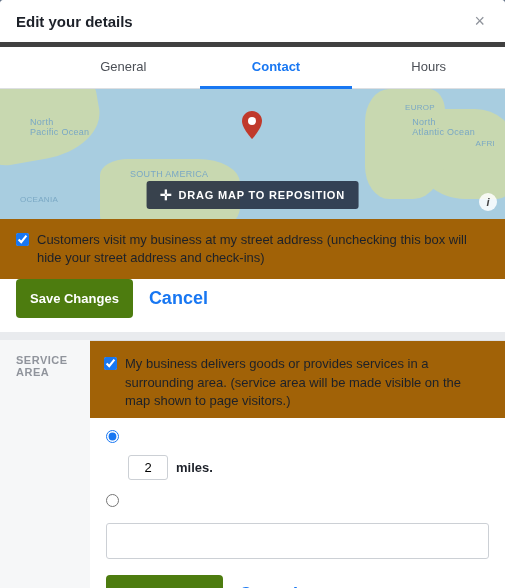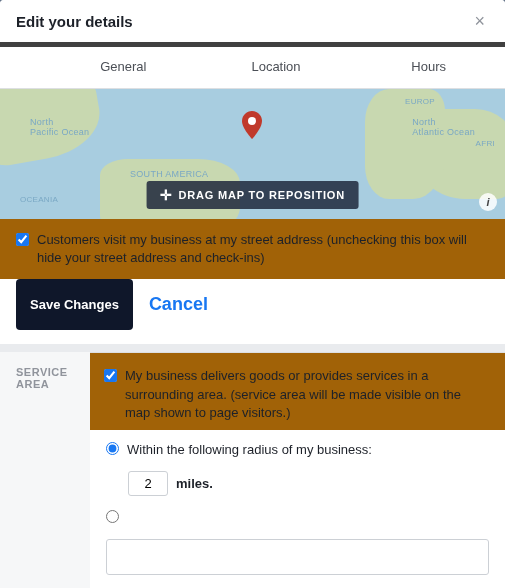--- a/index.html
+++ b/index.html
@@ -196,25 +196,25 @@
       line-height: 1.4;
     }
     .btn-row {
       display: flex;
       align-items: center;
       gap: 10px;
       padding: 0 16px 14px 16px;
       background: #fff;
     }
     .btn-save {
-      background: #0f172a;
+      background: #4d7c0f;
       color: #fff;
       border: none;
       border-radius: 4px;
-      padding: 18px 14px;
+      padding: 12px 14px;
       font-size: 13px;
       font-weight: 600;
       cursor: pointer;
     }
     .btn-cancel {
       background: none;
       border: none;
       color: #1877f2;
       font-size: 18px;
       font-weight: 600;
@@ -300,38 +300,38 @@
 
 <div class="modal">
 
   <div class="modal-header">
     <span class="modal-title">Edit your details</span>
     <button class="close-btn">×</button>
   </div>
 
   <div class="tabs">
     <div class="tab">General</div>
-    <div class="tab">Location</div>
+    <div class="tab active">Contact</div>
     <div class="tab">Hours</div>
   </div>
 
   <div class="content-area">
 
     <div class="map-section">
       <div class="map-bg">
         <div class="map-ocean"></div>
         <div class="map-land-1"></div>
         <div class="map-land-2"></div>
         <div class="map-land-3"></div>
         <div class="map-land-4"></div>
 
         <span class="map-text" style="top:28px; left:30px;">North<br>Pacific Ocean</span>
         <span class="map-text" style="top:28px; right:30px;">North<br>Atlantic Ocean</span>
         <span class="map-text" style="bottom:40px; left:130px;margin-top:20px;">SOUTH AMERICA</span>
-        <span class="map-text" style="top:8px; right:70px; font-size:8px;">EUROP</span>
+        <span class="map-text" style="top:14px; right:70px; font-size:8px;">EUROP</span>
         <span class="map-text" style="top:50px; right:10px; font-size:8px;">AFRI</span>
         <span class="map-text" style="bottom:15px; left:20px; font-size:8px;">OCEANIA</span>
 
         <div class="map-pin" style="top:22px; left:48%; transform:none;">
           <svg width="20" height="28" viewBox="0 0 20 28">
             <path d="M10 0C4.477 0 0 4.477 0 10c0 7.5 10 18 10 18S20 17.5 20 10C20 4.477 15.523 0 10 0z" fill="#c0392b"></path>
             <circle cx="10" cy="10" r="4" fill="white"></circle>
           </svg>
         </div>
 
@@ -361,21 +361,20 @@
         <div class="field-row-content service-area-inner">
 
           <div class="checkbox-row" style="padding:14px 16px 8px 14px;">
             <input type="checkbox" id="service-checkbox" checked="" style="">
             <label for="service-checkbox" class="checkbox-label">My business delivers goods or provides services in a surrounding area. (service area will be made visible on the map shown to page visitors.)</label>
           </div>
 
           <div class="radio-group" style="padding-top:4px; border-top:none;">
             <div class="radio-row">
               <input type="radio" id="radius-radio" name="service-type" checked="" style="">
-              <label for="radius-radio" class="radio-label">Within the following radius of my business:</label>
             </div>
             <div class="radius-row">
               <input type="text" class="radius-input" value="2" style="">
               <span class="radius-unit">miles.</span>
             </div>
           </div>
 
           <div style="padding:0 16px 4px 16px; background:#fff;">
             <div class="radio-row">
               <input type="radio" id="zip-radio" name="service-type" style="">

